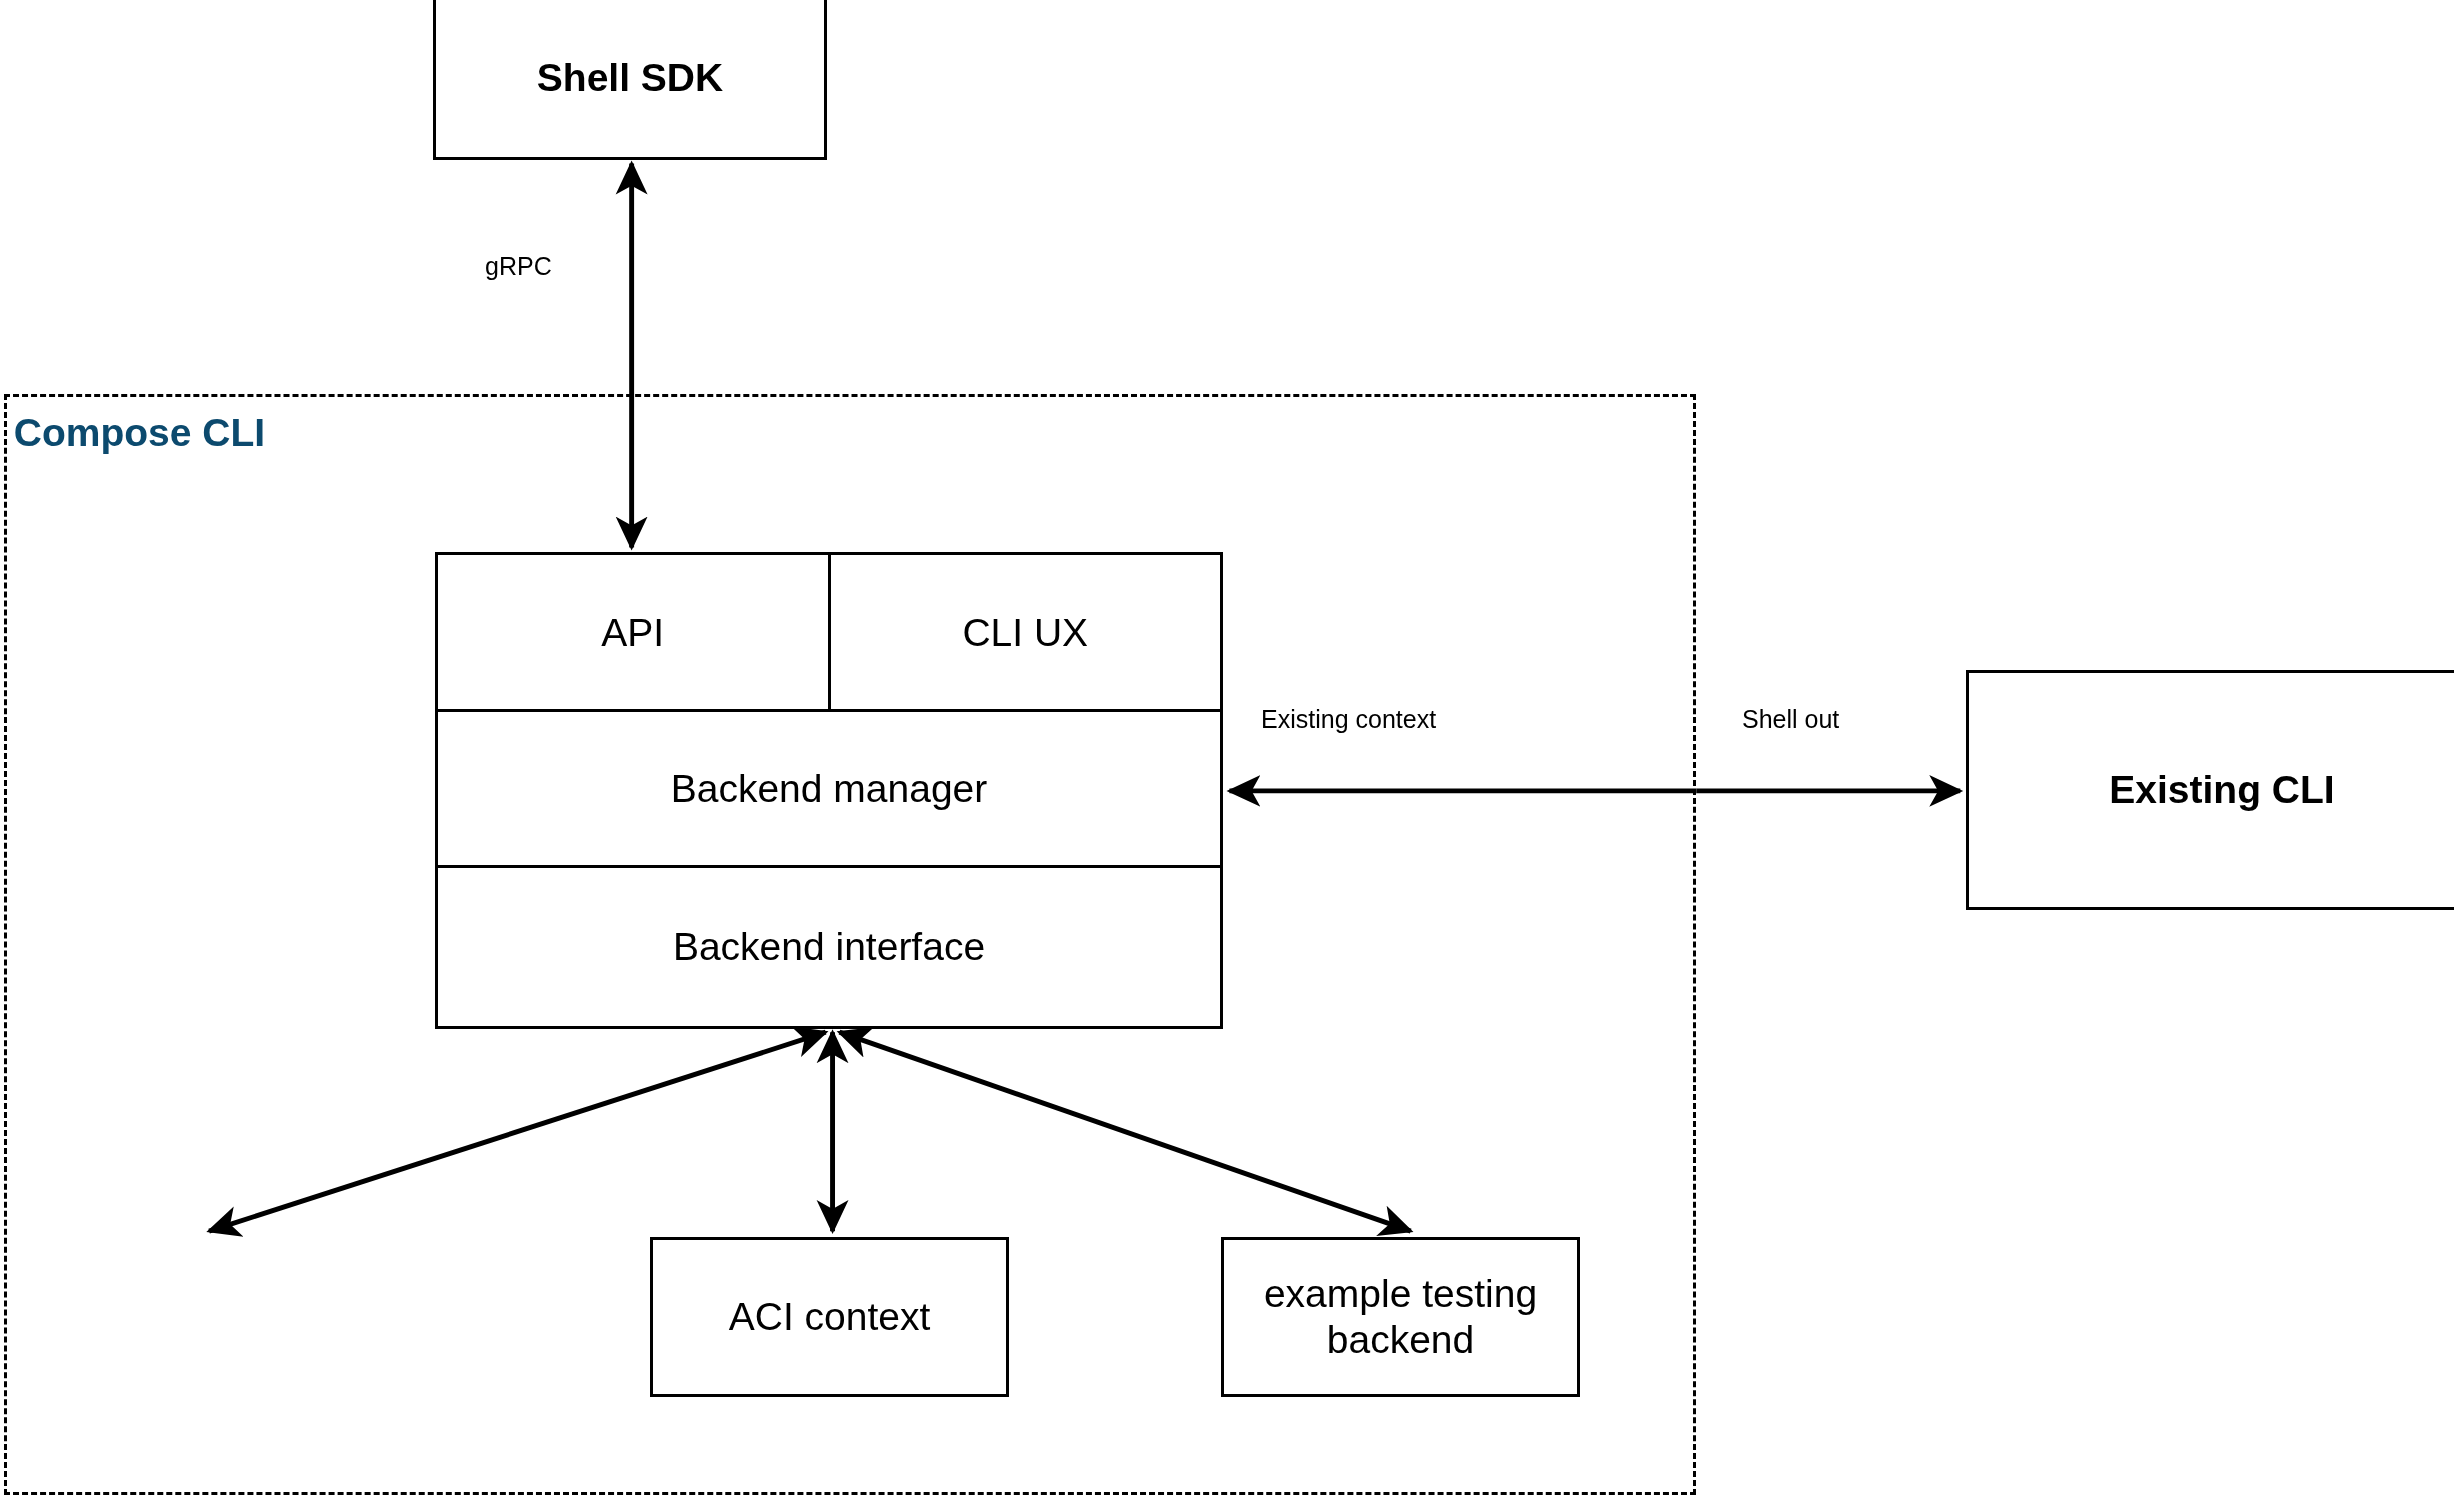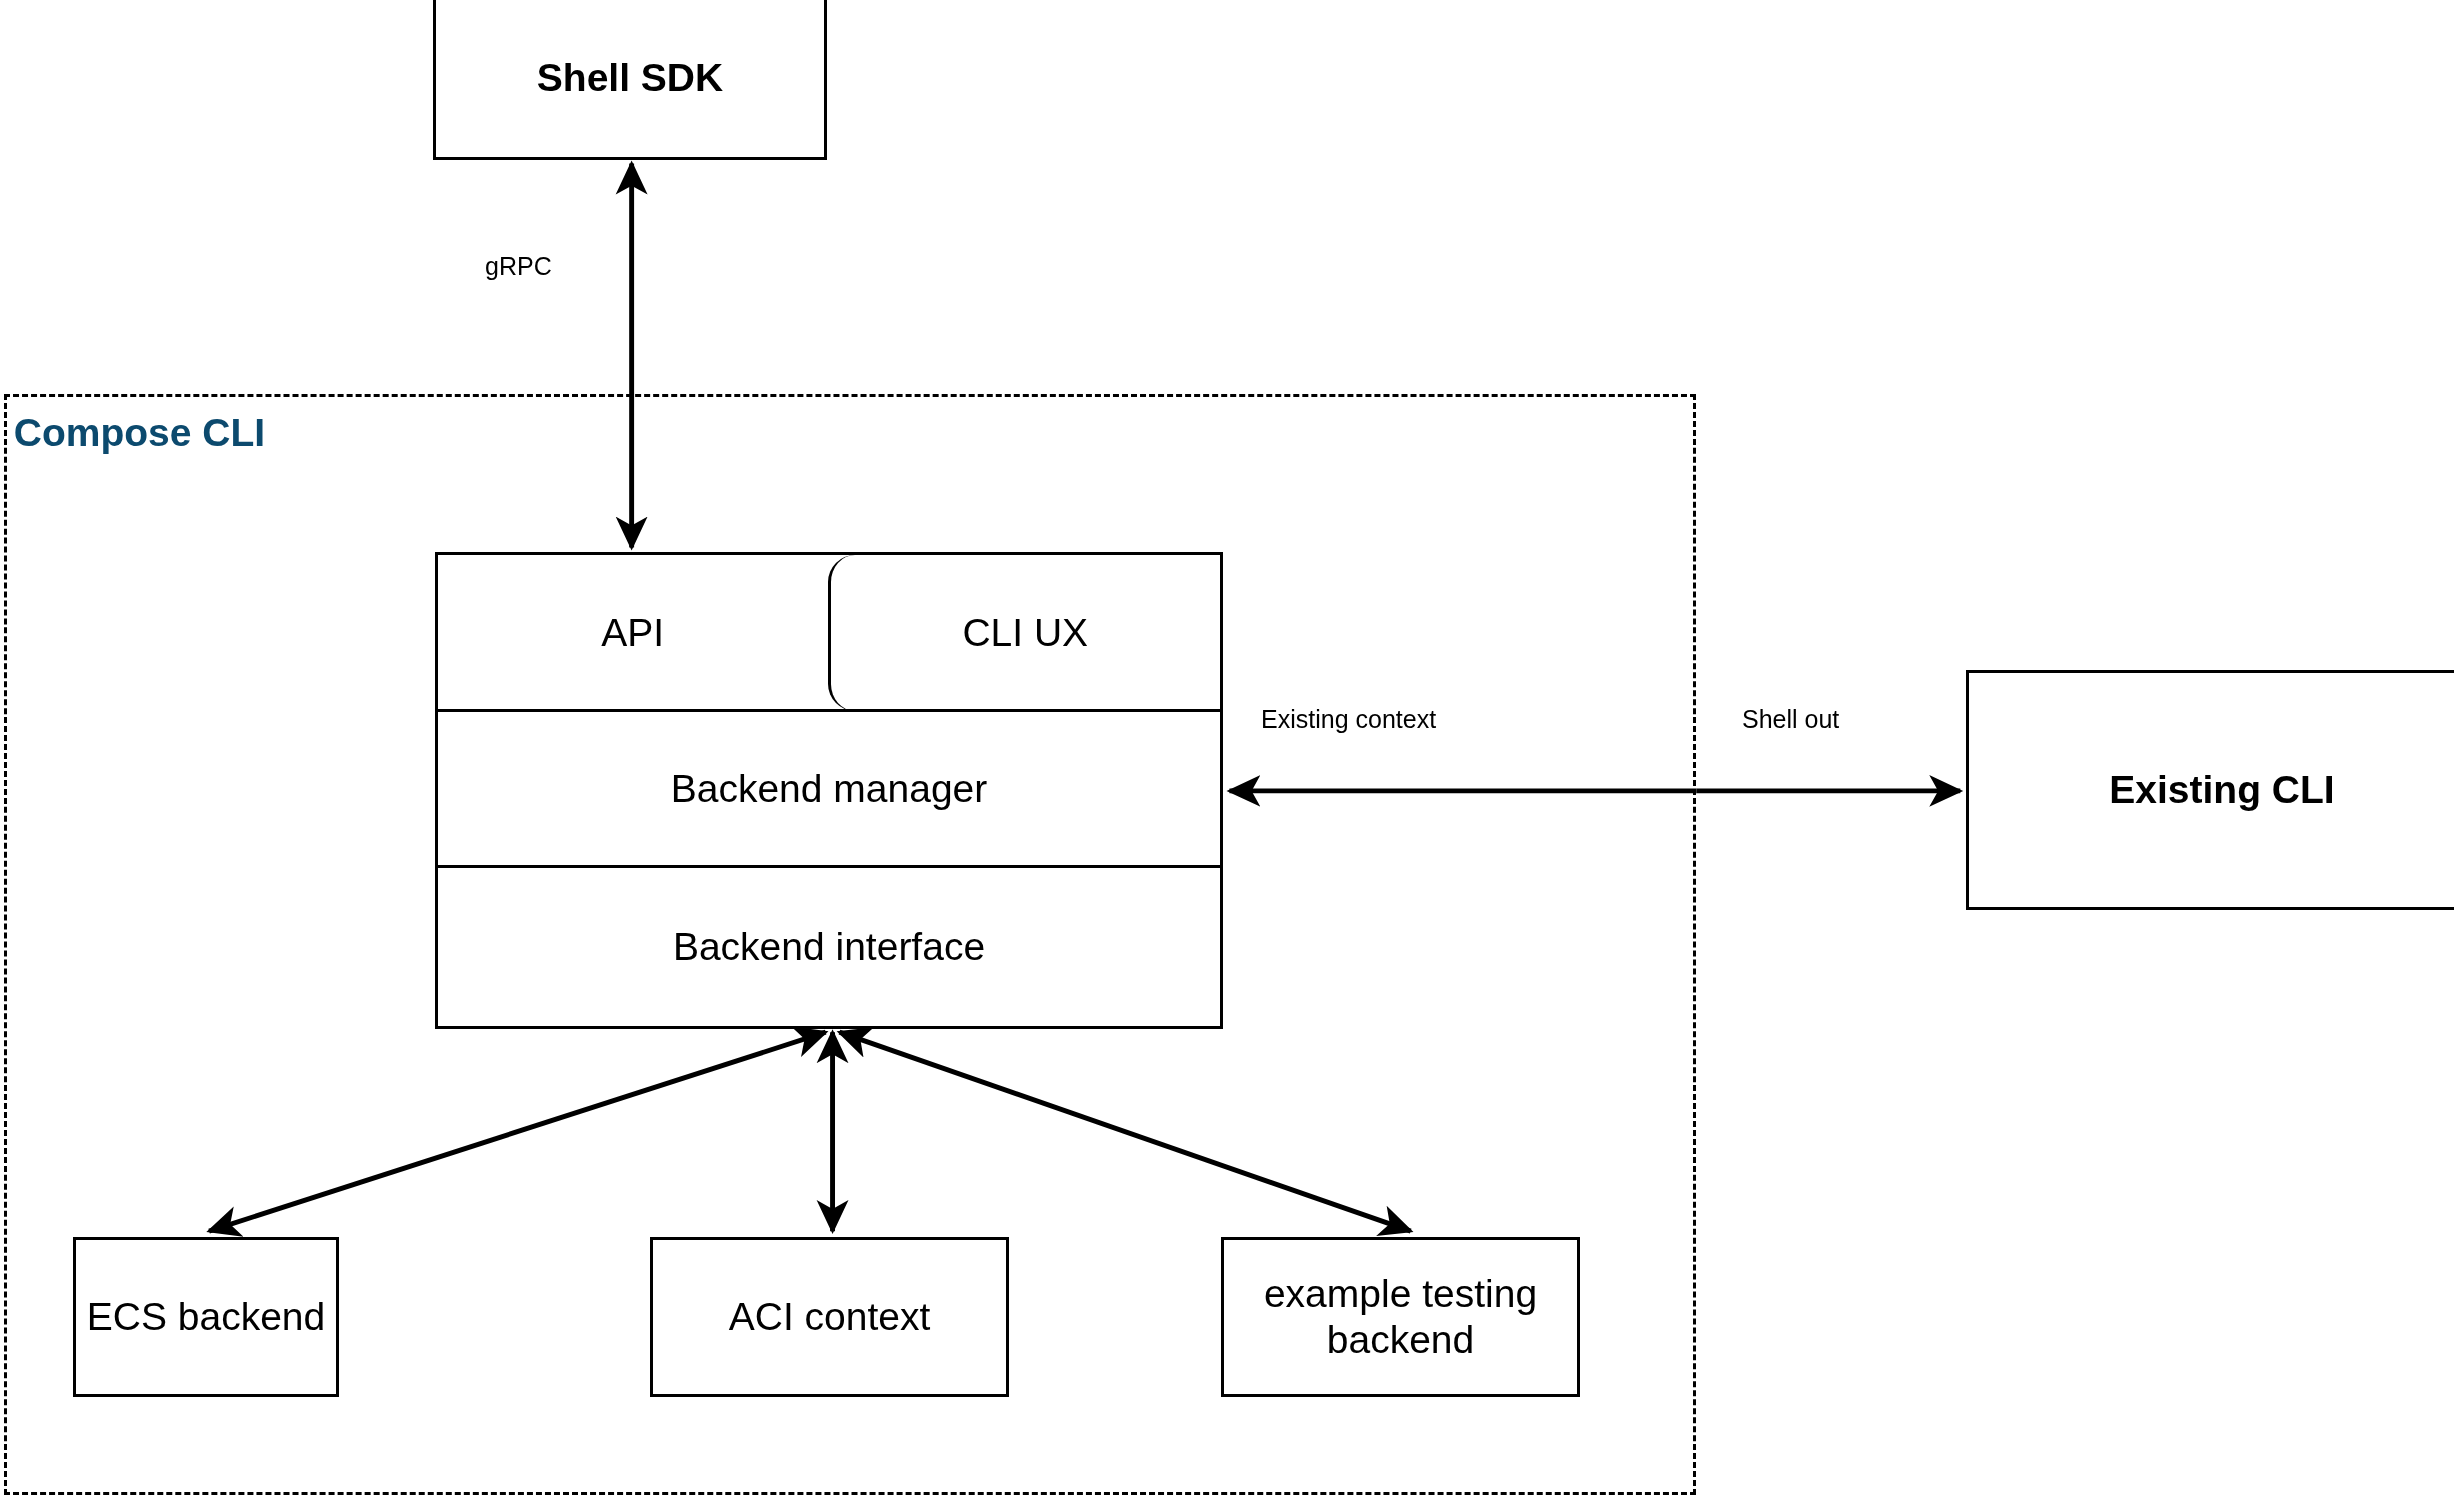--- a/index.html
+++ b/index.html
@@ -47,21 +47,20 @@
     box-sizing: border-box;
     display: flex;
     align-items: stretch;
   }
   .split-cell {
     flex: 1 1 0;
     display: flex;
     align-items: center;
     justify-content: center;
     box-sizing: border-box;
-    border-radius: 27px;
   }
   .split-cell.divider-left {
     border-left: 3.9px solid #000000;
   }
   .group-box {
     position: absolute;
     box-sizing: border-box;
     border: 3.9px dashed #000000;
     background: transparent;
   }
@@ -135,23 +134,20 @@
   </div>
 
   <div class="edge-label" style="left:1261px; top:705px;">Existing context</div>
 
   <div class="edge-label" style="left:1742px; top:705px;">Shell out</div>
 
   <div class="node-box" style="left:1966px; top:670px; width:512px; height:240px;">
     <span class="node-label bold">Existing CLI</span>
   </div>
 
-  <div class="node-box" style="left:73px; top:1237px; width:266px; height:160px;">
-    <span class="node-label">ECS backend</span>
-  </div>
 
   <div class="node-box" style="left:650px; top:1237px; width:359px; height:160px;">
     <span class="node-label">ACI context</span>
   </div>
 
   <div class="node-box" style="left:1221px; top:1237px; width:359px; height:160px; flex-direction:column;">
     <span class="node-label">example testing</span>
     <span class="node-label">backend</span>
   </div>
 

